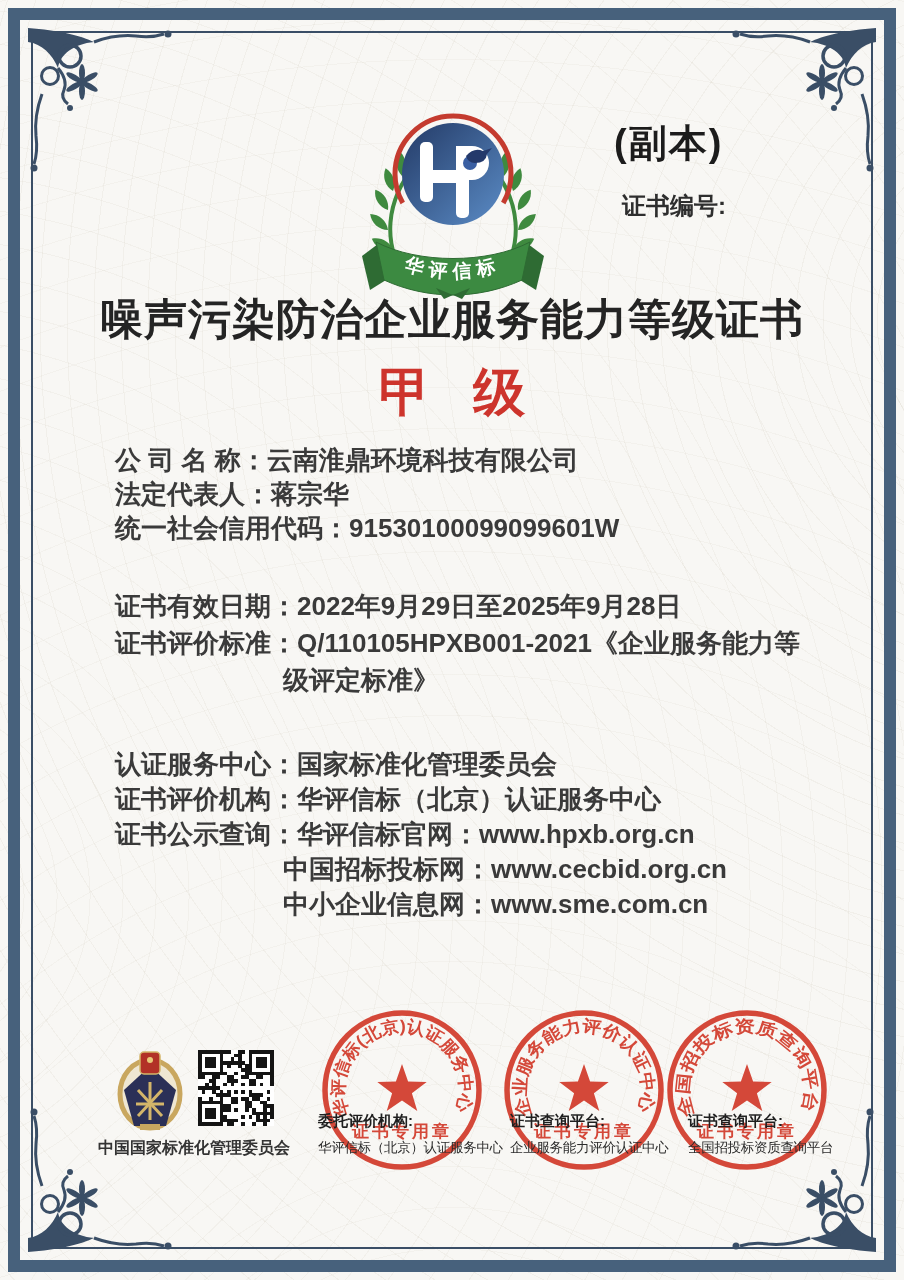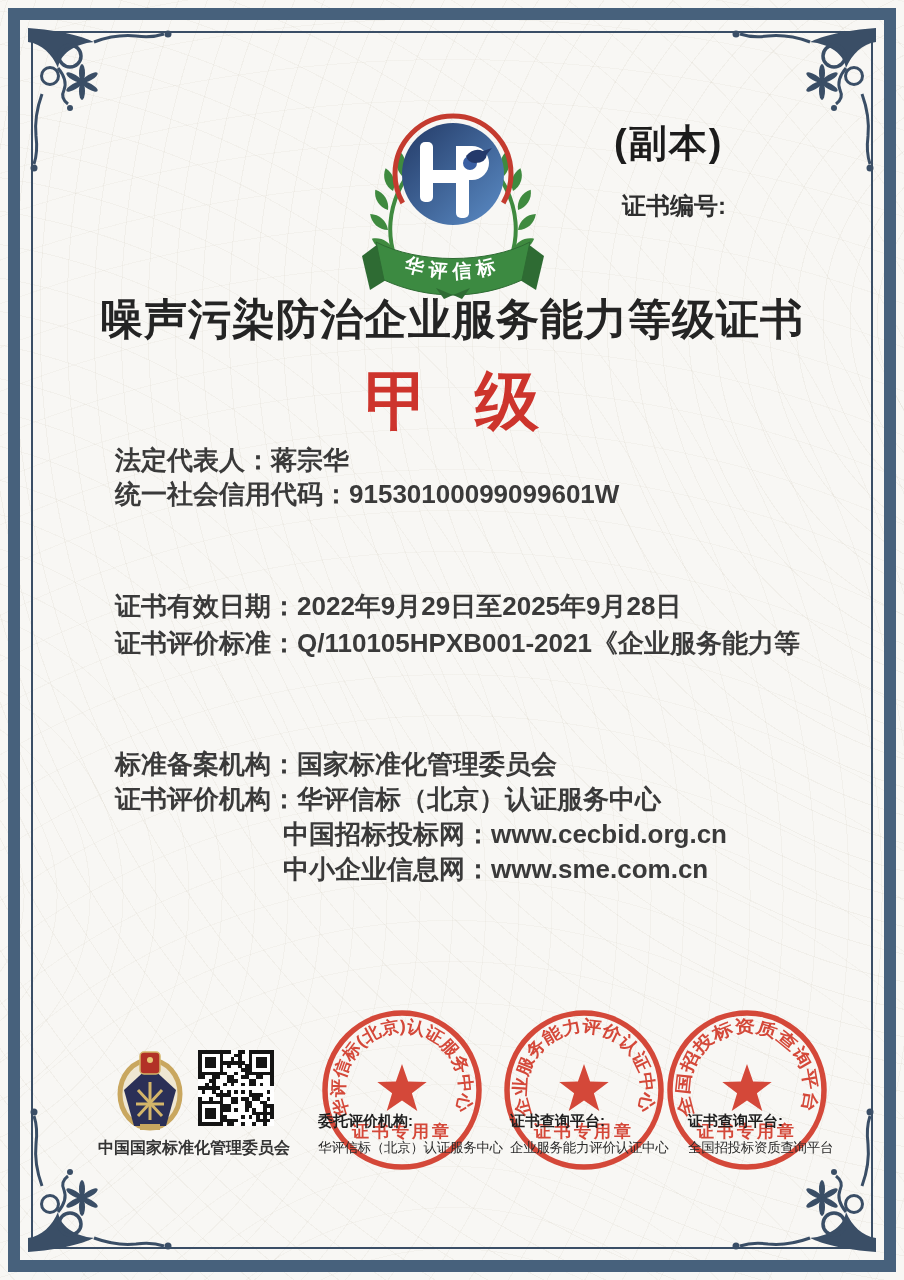--- a/index.html
+++ b/index.html
@@ -17,21 +17,21 @@
   .corner{position:absolute;width:150px;height:150px;color:#3a4e66;}
   .corner.tl{top:24px;left:24px;}
   .corner.tr{top:24px;right:24px;transform:scaleX(-1);}
   .corner.bl{bottom:24px;left:24px;transform:scaleY(-1);}
   .corner.br{bottom:24px;right:24px;transform:scale(-1,-1);}
   .abs{position:absolute;}
   .copy-label{left:614px;top:118px;font-size:38px;font-weight:600;color:#1c1c1c;letter-spacing:2px;}
   .certno-label{left:622px;top:190px;font-size:24px;font-weight:700;color:#2e2e2e;}
   .certno{left:622px;top:219px;font-size:27px;font-weight:700;color:#c5352b;letter-spacing:.5px;}
   .title{left:0;top:291px;width:100%;text-align:center;font-size:43px;font-weight:900;color:#242424;letter-spacing:1px;}
-  .grade{left:0;top:358px;width:100%;text-align:center;font-size:64px;font-weight:900;color:#cd342c;letter-spacing:14px;text-indent:14px;}
+  .grade{left:0;top:358px;width:100%;text-align:center;font-size:52px;font-weight:900;color:#cd342c;letter-spacing:14px;text-indent:14px;}
   .sec{color:#3a3a3a;font-weight:600;}
   .sec-service{left:115px;top:443px;font-size:26px;line-height:34px;}
   .sec-cert{left:115px;top:588px;font-size:26px;line-height:37px;}
   .sec-org{left:115px;top:747px;font-size:26px;line-height:35px;}
   .indent{margin-left:168px;}
   .emblem{left:116px;top:1048px;}
   .qr{left:198px;top:1050px;width:76px;height:76px;background:#fff;}
   .qrc{position:absolute;width:3.7px;height:3.7px;background:#141414;}
   .authority-caption{left:88px;top:1138px;width:212px;text-align:center;font-size:16px;color:#333;font-weight:600;}
   .seal{position:absolute;width:170px;height:170px;opacity:.92;}
@@ -149,32 +149,35 @@
     </text>
   </svg>
 
   <div class="abs copy-label">(副本)</div>
   <div class="abs certno-label">证书编号:</div>
 
   <div class="abs title">噪声污染防治企业服务能力等级证书</div>
   <div class="abs grade">甲 级</div>
 
   <div class="abs sec sec-service">
+    <div>公 司 名 称：云南淮鼎环境科技有限公司</div>
     <div>法定代表人：蒋宗华</div>
     <div>统一社会信用代码：91530100099099601W</div>
   </div>
 
   <div class="abs sec sec-cert">
     <div>证书有效日期：2022年9月29日至2025年9月28日</div>
     <div>证书评价标准：Q/110105HPXB001-2021《企业服务能力等</div>
+    <div class="indent">级评定标准》</div>
   </div>
 
   <div class="abs sec sec-org">
-    <div>标准备案机构：国家标准化管理委员会</div>
+    <div>认证服务中心：国家标准化管理委员会</div>
     <div>证书评价机构：华评信标（北京）认证服务中心</div>
+    <div>证书公示查询：华评信标官网：www.hpxb.org.cn</div>
     <div class="indent">中国招标投标网：www.cecbid.org.cn</div>
     <div class="indent">中小企业信息网：www.sme.com.cn</div>
   </div>
 
   <svg class="abs emblem" width="68" height="84" viewBox="0 0 68 84">
     <ellipse cx="34" cy="46" rx="30" ry="34" fill="#efe7d2" stroke="#c9a75f" stroke-width="5"></ellipse>
     <path d="M34,18 L60,42 L50,78 L18,78 L8,42 Z" fill="#2b3057"></path>
     <g stroke="#d4b66a" stroke-width="3" fill="none">
       <path d="M20,56 H48"></path>
         <path d="M34,34 V72"></path>

